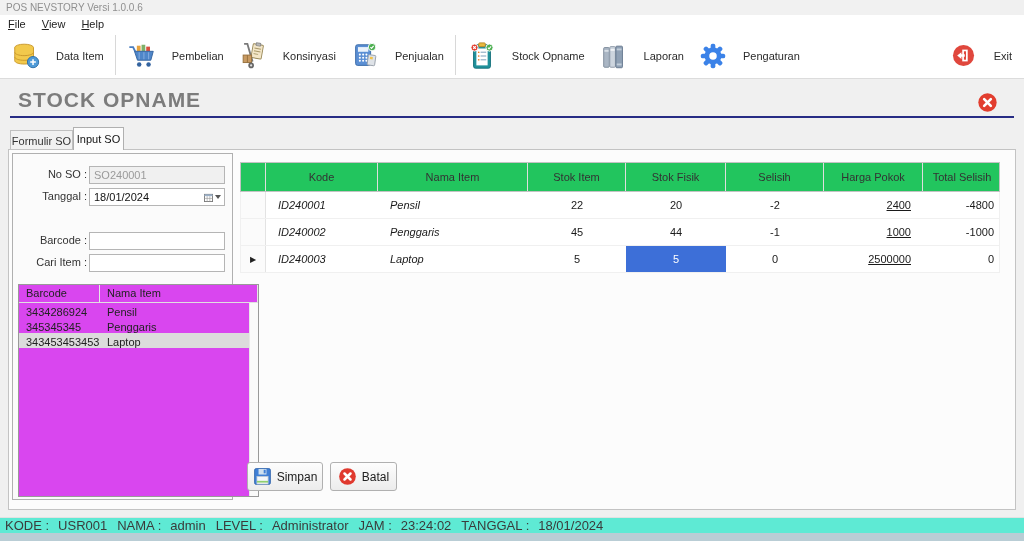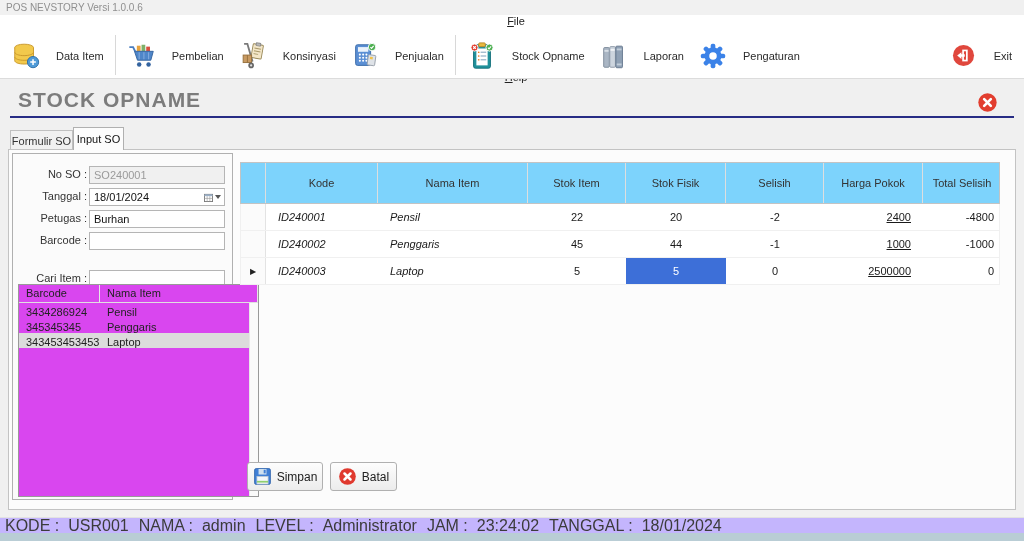--- a/index.html
+++ b/index.html
@@ -13,21 +13,21 @@
   }
   
   .titlebar {
     position:absolute; left:0; top:0; width:1000px; height:15px;
     background:#f1f1f1; display:flex; align-items:center; padding-left:6px;
   }
   .titlebar .wtitle { font-size:10px; color:#8f8f8f; }
   
   .menubar {
     position:absolute; left:0; top:15px; width:1024px; height:17px;
-    background:#ffffff; display:flex; align-items:center; padding-left:8px; gap:16px;flex-direction:column;
+    background:#ffffff; display:flex; align-items:center; padding-left:8px; gap:16px;
   }
   .menu-item { display:inline-block; font-size:11px; color:#222; cursor:default; }
   .menu-item::first-letter { text-decoration: underline; }
   
   .toolbar {
     position:absolute; left:0; top:32px; width:1024px; height:47px;
     background:#ffffff; border-bottom:1px solid #dcdcdc;
     display:flex; align-items:stretch; padding:0 4px;
   }
   .tb-item {
@@ -99,21 +99,21 @@
   .il-row { display:flex; height:15px; align-items:flex-end; }
   .il-row.selected { background:#dcdcdc; }
   .il-cell { font-size:11px; color:#222; padding-left:7px; white-space:nowrap; overflow:hidden; }
   .il-scroll { position:absolute; right:0; top:18px; bottom:0; width:9px; background:#fafafa; border-left:1px solid #e8e8e8; }
   
   .grid { position:absolute; left:240px; top:162px; width:760px; z-index:4; background:#fff; }
   .grid-header, .grid-row {
     display:grid;
     grid-template-columns:25px 112px 150px 98px 100px 98px 99px 78px;
   }
-  .grid-header { height:42px; border:1px solid #c3c3c3; background:#7dd3fc; }
+  .grid-header { height:30px; border:1px solid #c3c3c3; background:#22c55e; }
   .gh-cell {
     display:flex; align-items:center; justify-content:center;
     font-size:11px; color:#333; border-right:1px solid #dedede;
   }
   .gh-cell:last-child { border-right:none; }
   .grid-row { height:27px; border-bottom:1px solid #f0f0f0; border-left:1px solid #f0f0f0; border-right:1px solid #f0f0f0; background:#fff; }
   .gc {
     display:flex; align-items:center; font-size:11px; color:#1a1a1a; padding:0 8px;
     white-space:nowrap; overflow:hidden;
   }
@@ -132,22 +132,22 @@
     border:1px solid #b0b0b0; border-radius:3px;
     font-size:12px; color:#222; cursor:pointer; z-index:4;
     font-family:"Liberation Sans", sans-serif;
   }
   .btn-simpan { left:247px; width:76px; }
   .btn-batal { left:330px; width:67px; }
   
   .statusgap { position:absolute; left:0; top:510px; width:1024px; height:7px; background:#f0f0f0; }
   .statusbar {
     position:absolute; left:0; top:517px; width:1024px; height:16px;
-    background:#c4b5fd; border-top:1px solid #e2e2e2;
-    display:flex; align-items:center; padding-left:5px; font-size:16px; color:#3b3b3b;
+    background:#5eead4; border-top:1px solid #e2e2e2;
+    display:flex; align-items:center; padding-left:5px; font-size:13px; color:#3b3b3b;
   }
   .sb-label { margin-right:9px; }
   .sb-value { margin-right:10px; }
   .bottom-strip { position:absolute; left:0; top:533px; width:1024px; height:8px; background:#b9cdd5; }
   svg { display:block; }
 </style>
 </head>
 <body>
 
 <div class="titlebar">
@@ -323,29 +323,25 @@
       <span class="date-btn">
         <svg viewBox="0 0 10 10" width="9" height="9">
           <rect x="0.5" y="1.5" width="9" height="8" fill="#fff" stroke="#777"></rect>
           <rect x="0.5" y="1.5" width="9" height="2" fill="#9ab0c8"></rect>
           <path d="M3.5 3.5 v6 M6.5 3.5 v6 M0.5 6 h9" stroke="#999" stroke-width="0.7"></path>
         </svg>
         <span class="caret-down"></span>
       </span>
     </div>
   </div>
-  <div style="position:absolute; top:56px; width:100%; height:18px;">
-    <span class="form-label" style="top:2px;">Petugas :</span>
-    <input class="form-input" value="Burhan" style="">
-  </div>
   <div style="position:absolute; top:78px; width:100%; height:18px;">
     <span class="form-label" style="top:2px;">Barcode :</span>
     <input class="form-input" value="" style="">
   </div>
-  <div style="position:absolute; top:100px; width:100%; height:18px;margin-top:16px;">
+  <div style="position:absolute; top:100px; width:100%; height:18px;">
     <span class="form-label" style="top:2px;">Cari Item :</span>
     <input class="form-input" value="" style="">
   </div>
 
   <div class="itemlist">
     <div class="il-header">
       <div class="il-h-cell il-col1">Barcode</div>
       <div class="il-h-cell il-col2">Nama Item</div>
     </div>
     <div class="il-row">

